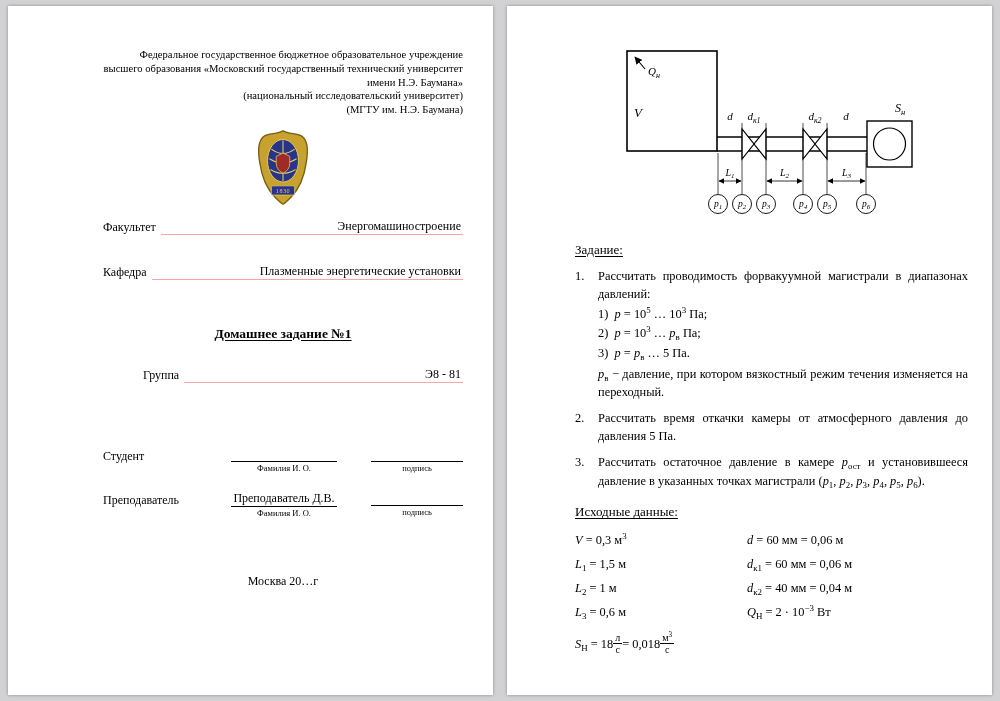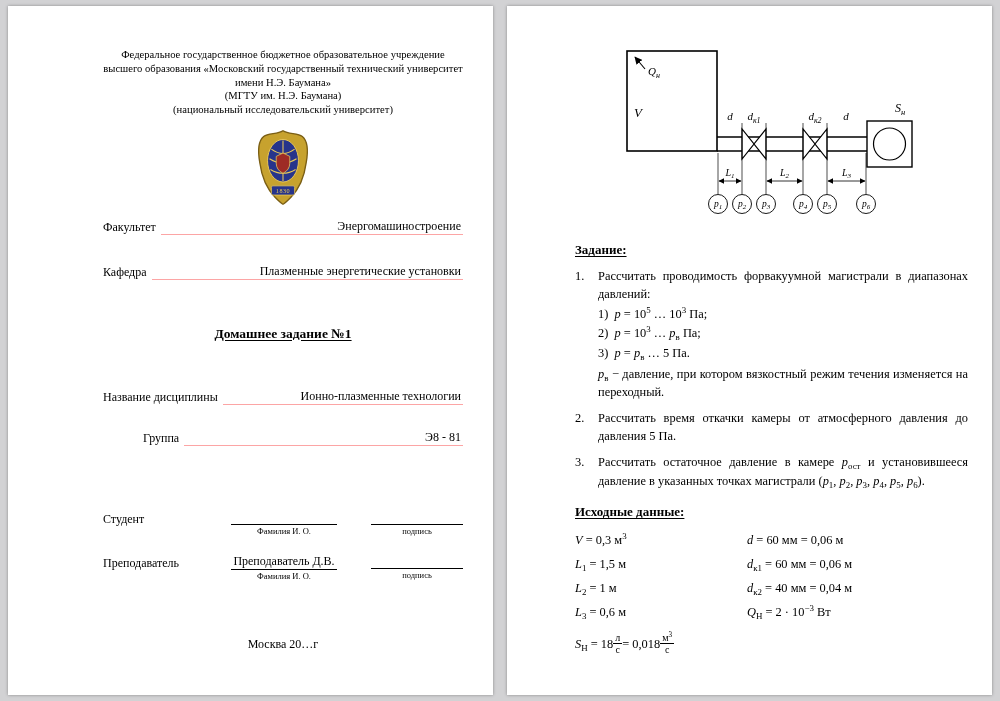--- a/index.html
+++ b/index.html
@@ -11,21 +11,21 @@
     overflow:hidden;
   }
   .canvas { display:flex; gap:14px; padding:6px 8px; }
   .page {
     width:485px; height:689px; background:#ffffff;
     box-shadow:0 0 3px rgba(0,0,0,.35);
     position:relative; flex:0 0 auto;
   }
   
   .p1-inner { padding:0 30px 0 95px; }
-  .p1-header { margin-top:42px; text-align:center; font-size:10.6px; line-height:1.3; }
+  .p1-header { margin-top:42px; text-align:right; font-size:10.6px; line-height:1.3; }
   .emblem { display:block; margin:11px auto 0; width:58px; height:79px; }
   .field-row { display:flex; align-items:flex-end; font-size:12px; margin-top:0; }
   .field-label { white-space:nowrap; padding-right:5px; }
   .field-line { flex:1; border-bottom:1px solid #fca5a5; text-align:right; padding:0 2px 0 0; min-height:15px; }
   .fr-faculty { margin-top:12px; }
   .fr-department { margin-top:29px; }
   .hw-title { margin-top:46px; text-align:center; font-weight:bold; font-size:13.5px; text-decoration:underline; text-underline-offset:2px; }
   .fr-discipline { margin-top:47px; }
   .fr-group { margin-top:25px;margin-left:40px; }
   .sign-row { display:flex; font-size:12px; margin-top:0; }
@@ -35,21 +35,21 @@
   .sign-group { flex:0 0 106px; display:flex; flex-direction:column; text-align:center; }
   .sign-group.sig { margin-left:auto; flex:0 0 92px;font-family:Liberation Serif, serif; }
   .sign-line { border-bottom:1px solid #000; min-height:15px; font-size:12px; line-height:15px; }
   .sign-caption { font-size:8.5px; margin-top:1px; }
   .p1-footer { margin-top:56px; text-align:center; font-size:12px; }
   
   .diagram { display:block; margin:36px 0 0 110px; width:300px; height:190px; }
   .dt { font-family:"Liberation Serif","DejaVu Serif",serif; }
   .i { font-style:italic; }
   .p2-inner { padding:8px 24px 0 68px; font-size:12.4px; line-height:1.5; }
-  .section-heading { font-weight:bold; font-size:13px; text-decoration:underline; text-underline-offset:2px; }
+  .section-heading { font-weight:normal; font-size:13px; text-decoration:underline; text-underline-offset:2px; }
   .sh-given { margin-top:12px; }
   .task-item { display:flex; margin-top:7px; }
   .ti-num { flex:0 0 23px; }
   .ti-body { flex:1; text-align:justify; }
   .ti-sub { margin-top:1px; }
   .ti-note { text-align:justify; margin-top:2px; }
   sub, sup { font-size:0.72em; line-height:0; }
   .given-cols { display:flex; margin-top:6px; }
   .g-left { width:172px; }
   .g-right { flex:1; }
@@ -64,22 +64,22 @@
 
 <div class="canvas">
 
   <div class="page">
     <div class="p1-inner">
 
       <div class="p1-header">
         <div>Федеральное государственное бюджетное образовательное учреждение</div>
         <div>высшего образования «Московский государственный технический университет</div>
         <div>имени Н.Э. Баумана»</div>
+        <div>(национальный исследовательский университет)</div>
         <div>(МГТУ им. Н.Э. Баумана)</div>
-        <div>(национальный исследовательский университет)</div>
       </div>
 
       <svg class="emblem" viewBox="0 0 60 80" aria-hidden="true">
         <path d="M30,2 C36,6 45,4 50,8 C56,13 56,24 54,35 C52,50 46,63 38,71 C35,74 32,77 30,78 C28,77 25,74 22,71 C14,63 8,50 6,35 C4,24 4,13 10,8 C15,4 24,6 30,2 Z" stroke-width="1.4" fill="#c7a22e" stroke="#7a5e14"></path>
         <ellipse cx="30" cy="33" rx="16" ry="22" stroke-width="1" fill="#27348b" stroke="#e8c75a"></ellipse>
         <g fill="none" stroke-width="1.1" stroke="#e8c75a">
           <path d="M18,21 Q30,30 42,21"></path>
           <path d="M16,31 Q30,40 44,31"></path>
           <path d="M17,42 Q30,50 43,42"></path>
           <path d="M30,12 L30,54"></path>
@@ -94,24 +94,20 @@
         <span class="field-line"><span>Энергомашиностроение</span></span>
       </div>
 
       <div class="field-row fr-department">
         <span class="field-label">Кафедра</span>
         <span class="field-line"><span>Плазменные энергетические установки</span></span>
       </div>
 
       <div class="hw-title">Домашнее задание №1</div>
 
-      <div class="field-row fr-discipline">
-        <span class="field-label">Название дисциплины</span>
-        <span class="field-line"><span>Ионно-плазменные технологии</span></span>
-      </div>
 
       <div class="field-row fr-group">
         <span class="field-label">Группа</span>
         <span class="field-line"><span>Э8 - 81</span></span>
       </div>
 
       <div class="sign-row sr-student">
         <span class="sign-label">Студент</span>
         <span class="sign-group">
           <span class="sign-line"></span>

